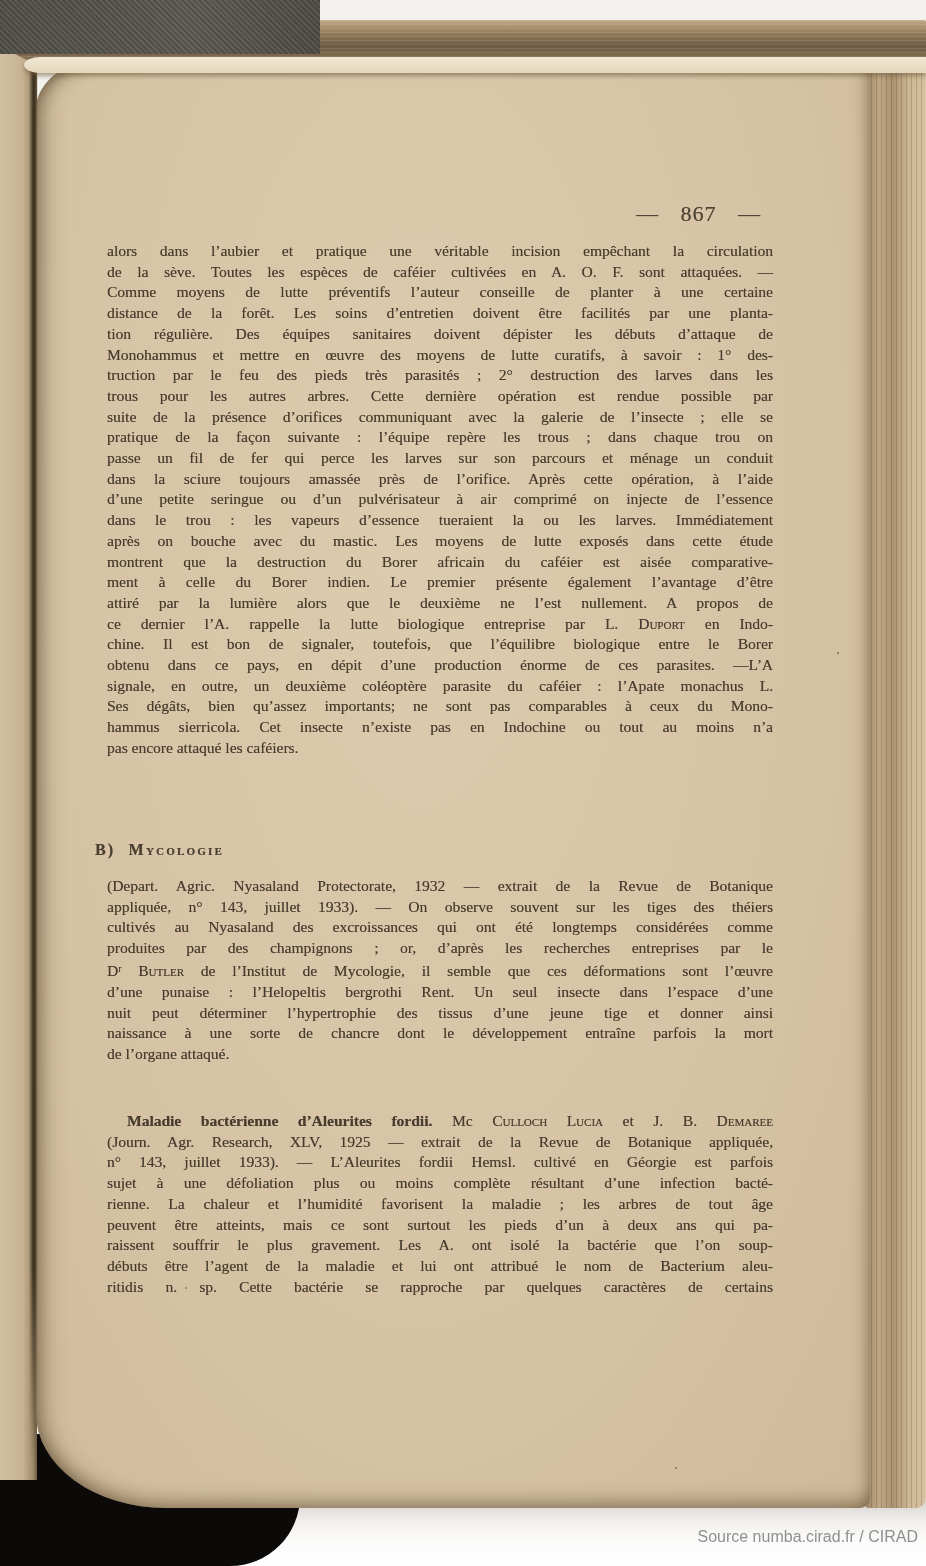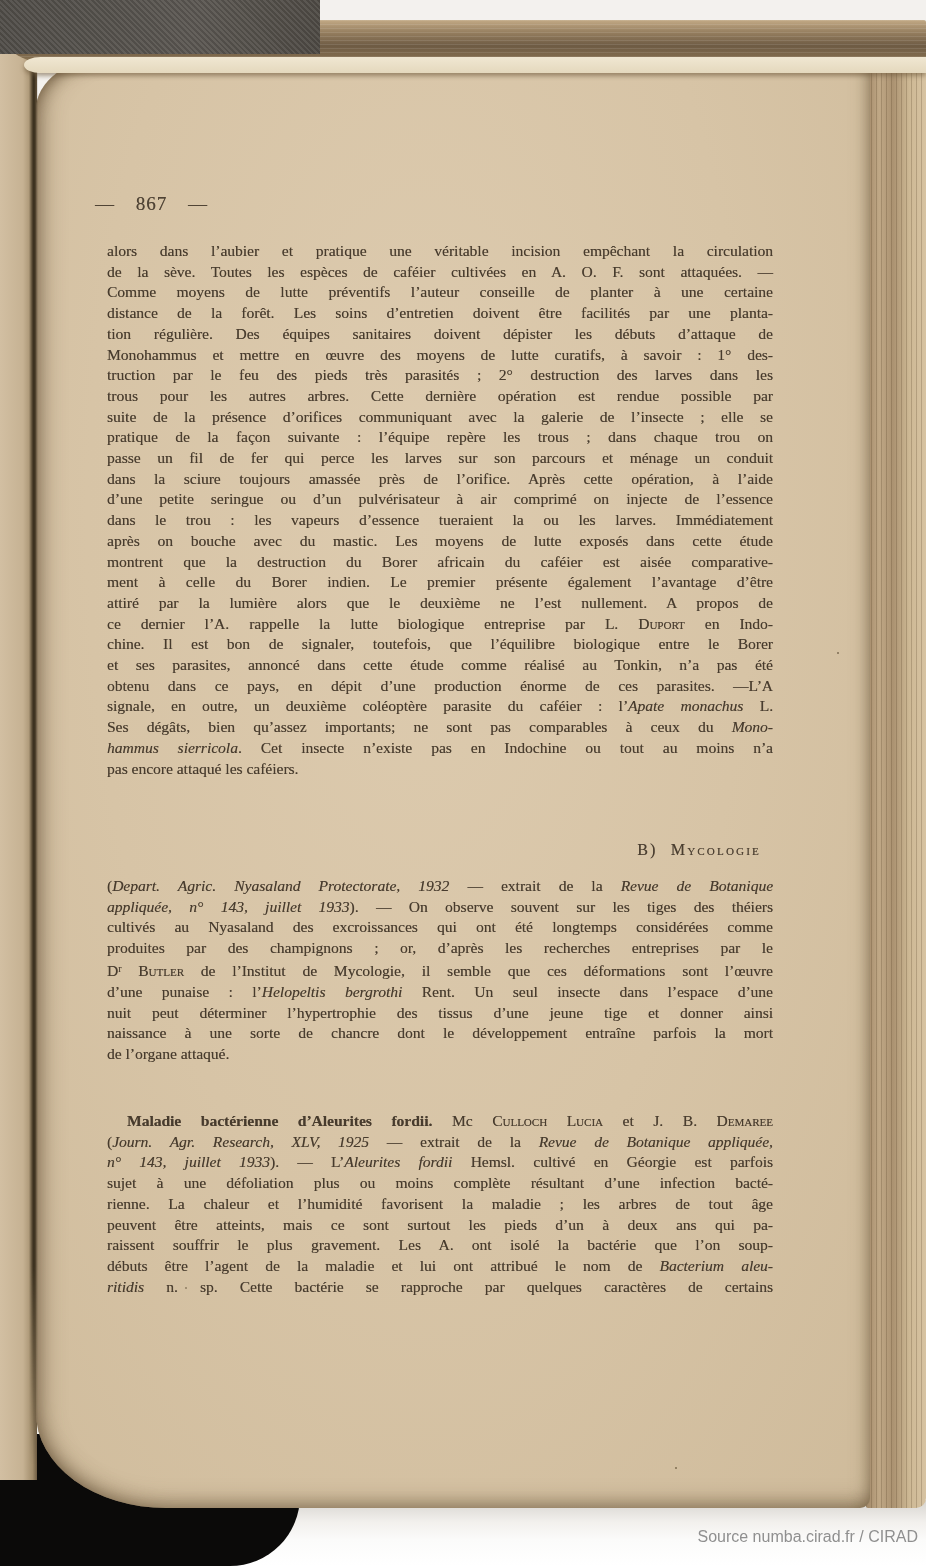--- a/index.html
+++ b/index.html
@@ -91,38 +91,38 @@
   }
 
   
   .text-layer{
     left:95px;top:0;width:666px;height:1566px;
     color:#473b2d;
     font-size:15.5px;line-height:20.7px;
     text-shadow:0.25px 0 0 rgba(71,59,45,0.55);
   }
   .page-number{
-    position:absolute;left:0;top:194px;width:100%;
-    text-align:left;font-size:19px;word-spacing:15px;letter-spacing:1px;color:#4e4234;
+    position:absolute;left:0;top:204px;width:100%;
+    text-align:right;font-size:22px;word-spacing:15px;letter-spacing:1px;color:#4e4234;
   }
   .section-heading{
     position:absolute;left:0;top:840px;width:100%;
-    text-align:right;font-variant:small-caps;letter-spacing:2.2px;word-spacing:7px;
-    font-size:16px;color:#4a3e30;
+    text-align:left;font-variant:small-caps;letter-spacing:2.2px;word-spacing:7px;
+    font-size:16px;color:#4a3e30;font-weight:bold;
   }
   .para{position:absolute;left:12px;width:666px;}
   .para-1{top:241px;}
   .para-2{top:876px;}
   .para-3{top:1111px;}
   .line{text-align:justify;text-align-last:justify;text-justify:inter-word;}
   .line.no-j{text-align:left;text-align-last:auto;}
   .line.ind{text-indent:20px;}
   .sg-n{}
   .sg-b{font-weight:bold;}
-  .sg-i{font-style:italic;}
+  .sg-i{}
   .sg-c{font-variant:small-caps;}
   .sg-u{font-size:0.62em;vertical-align:0.45em;}
 
   .watermark{
     position:absolute;right:8px;top:1528px;
     font-family:"Liberation Sans","DejaVu Sans",sans-serif;
     font-size:16px;color:#8f8f8f;
   }
 </style>
 </head>
@@ -155,21 +155,20 @@
       <div class="line"><span class="sg-n">passe un fil de fer qui perce les larves sur son parcours et ménage un conduit</span></div>
       <div class="line"><span class="sg-n">dans la sciure toujours amassée près de l’orifice. Après cette opération, à l’aide</span></div>
       <div class="line"><span class="sg-n">d’une petite seringue ou d’un pulvérisateur à air comprimé on injecte de l’essence</span></div>
       <div class="line"><span class="sg-n">dans le trou : les vapeurs d’essence tueraient la ou les larves. Immédiatement</span></div>
       <div class="line"><span class="sg-n">après on bouche avec du mastic. Les moyens de lutte exposés dans cette étude</span></div>
       <div class="line"><span class="sg-n">montrent que la destruction du Borer africain du caféier est aisée comparative-</span></div>
       <div class="line"><span class="sg-n">ment à celle du Borer indien. Le premier présente également l’avantage d’être</span></div>
       <div class="line"><span class="sg-n">attiré par la lumière alors que le deuxième ne l’est nullement. A propos de</span></div>
       <div class="line"><span class="sg-n">ce dernier l’A. rappelle la lutte biologique entreprise par L. </span><span class="sg-c">Duport</span><span class="sg-n"> en Indo-</span></div>
       <div class="line"><span class="sg-n">chine. Il est bon de signaler, toutefois, que l’équilibre biologique entre le Borer</span></div>
-      <div class="line"><span class="sg-n">et ses parasites, annoncé dans cette étude comme réalisé au Tonkin, n’a pas été</span></div>
       <div class="line"><span class="sg-n">obtenu dans ce pays, en dépit d’une production énorme de ces parasites. —L’A</span></div>
       <div class="line"><span class="sg-n">signale, en outre, un deuxième coléoptère parasite du caféier : l’</span><span class="sg-i">Apate monachus</span><span class="sg-n"> L.</span></div>
       <div class="line"><span class="sg-n">Ses dégâts, bien qu’assez importants; ne sont pas comparables à ceux du </span><span class="sg-i">Mono-</span></div>
       <div class="line"><span class="sg-i">hammus sierricola</span><span class="sg-n">. Cet insecte n’existe pas en Indochine ou tout au moins n’a</span></div>
       <div class="line no-j"><span class="sg-n">pas encore attaqué les caféiers.</span></div>
     </div>
   <div class="section-heading">B) Mycologie</div>
   <div class="para para-2">
       <div class="line"><span class="sg-n">(</span><span class="sg-i">Depart. Agric. Nyasaland Protectorate, 1932</span><span class="sg-n"> — extrait de la </span><span class="sg-i">Revue de Botanique</span></div>
       <div class="line"><span class="sg-i">appliquée, n° 143, juillet 1933</span><span class="sg-n">). — On observe souvent sur les tiges des théiers</span></div>

